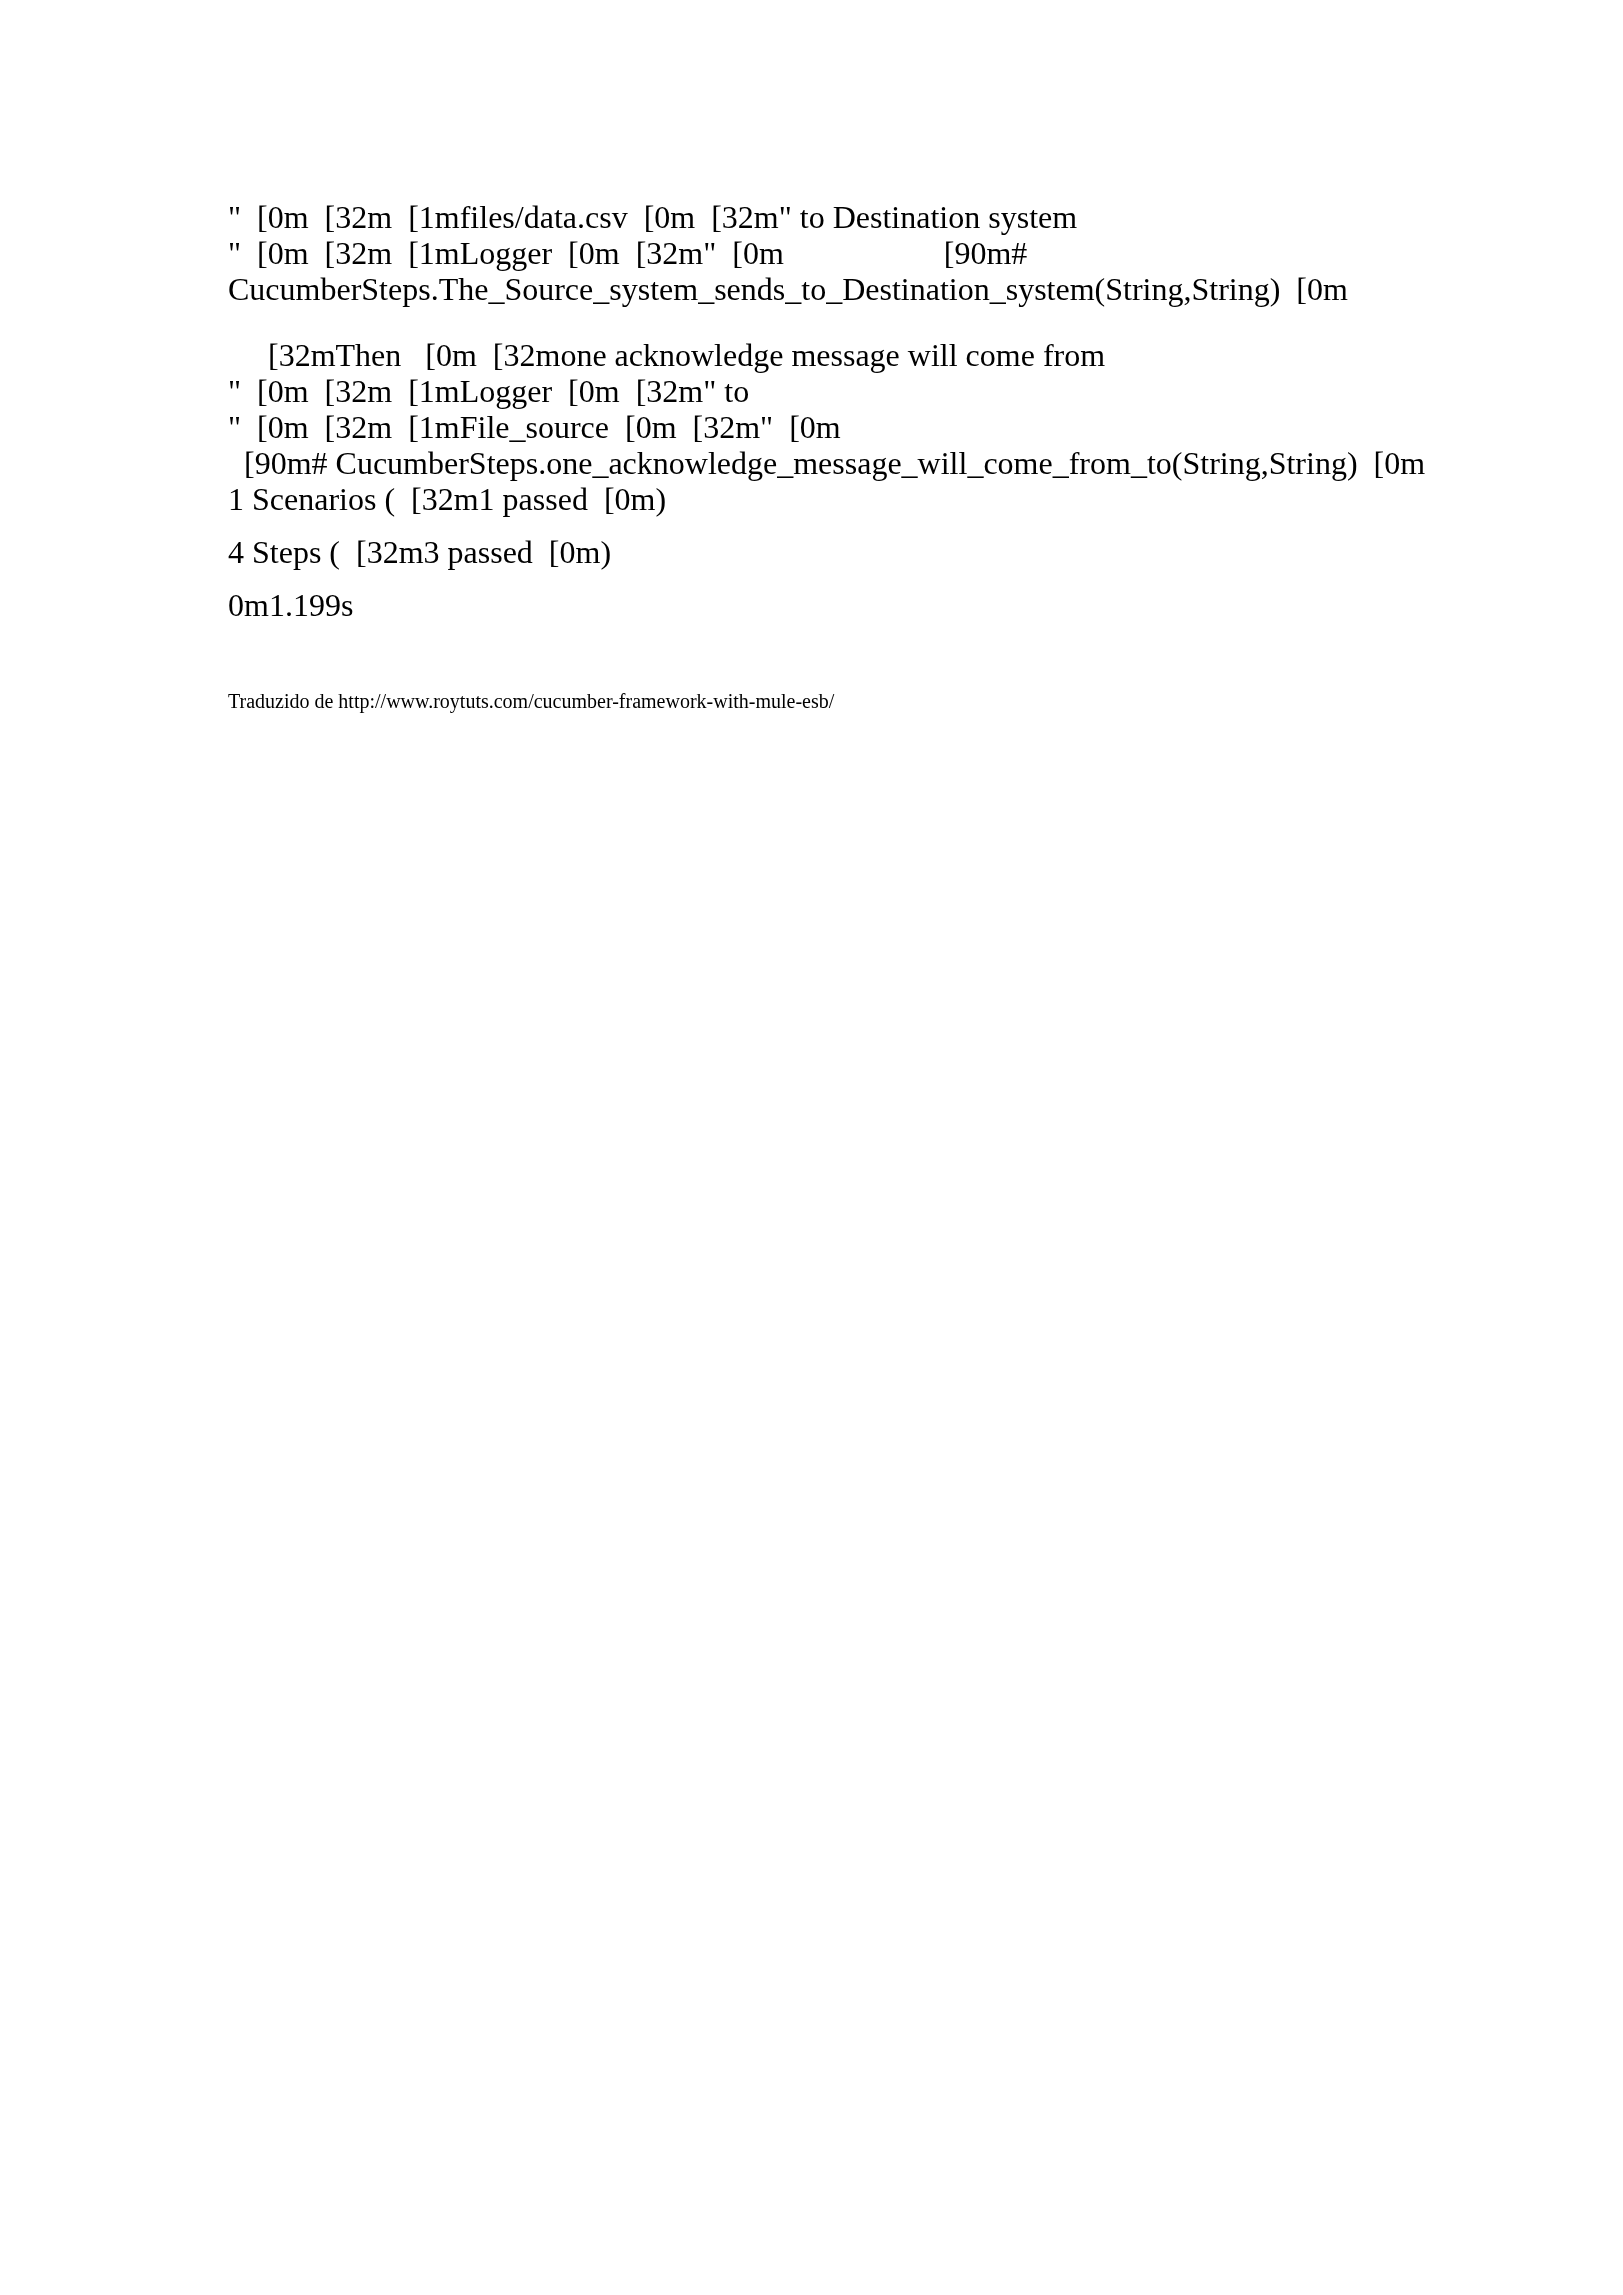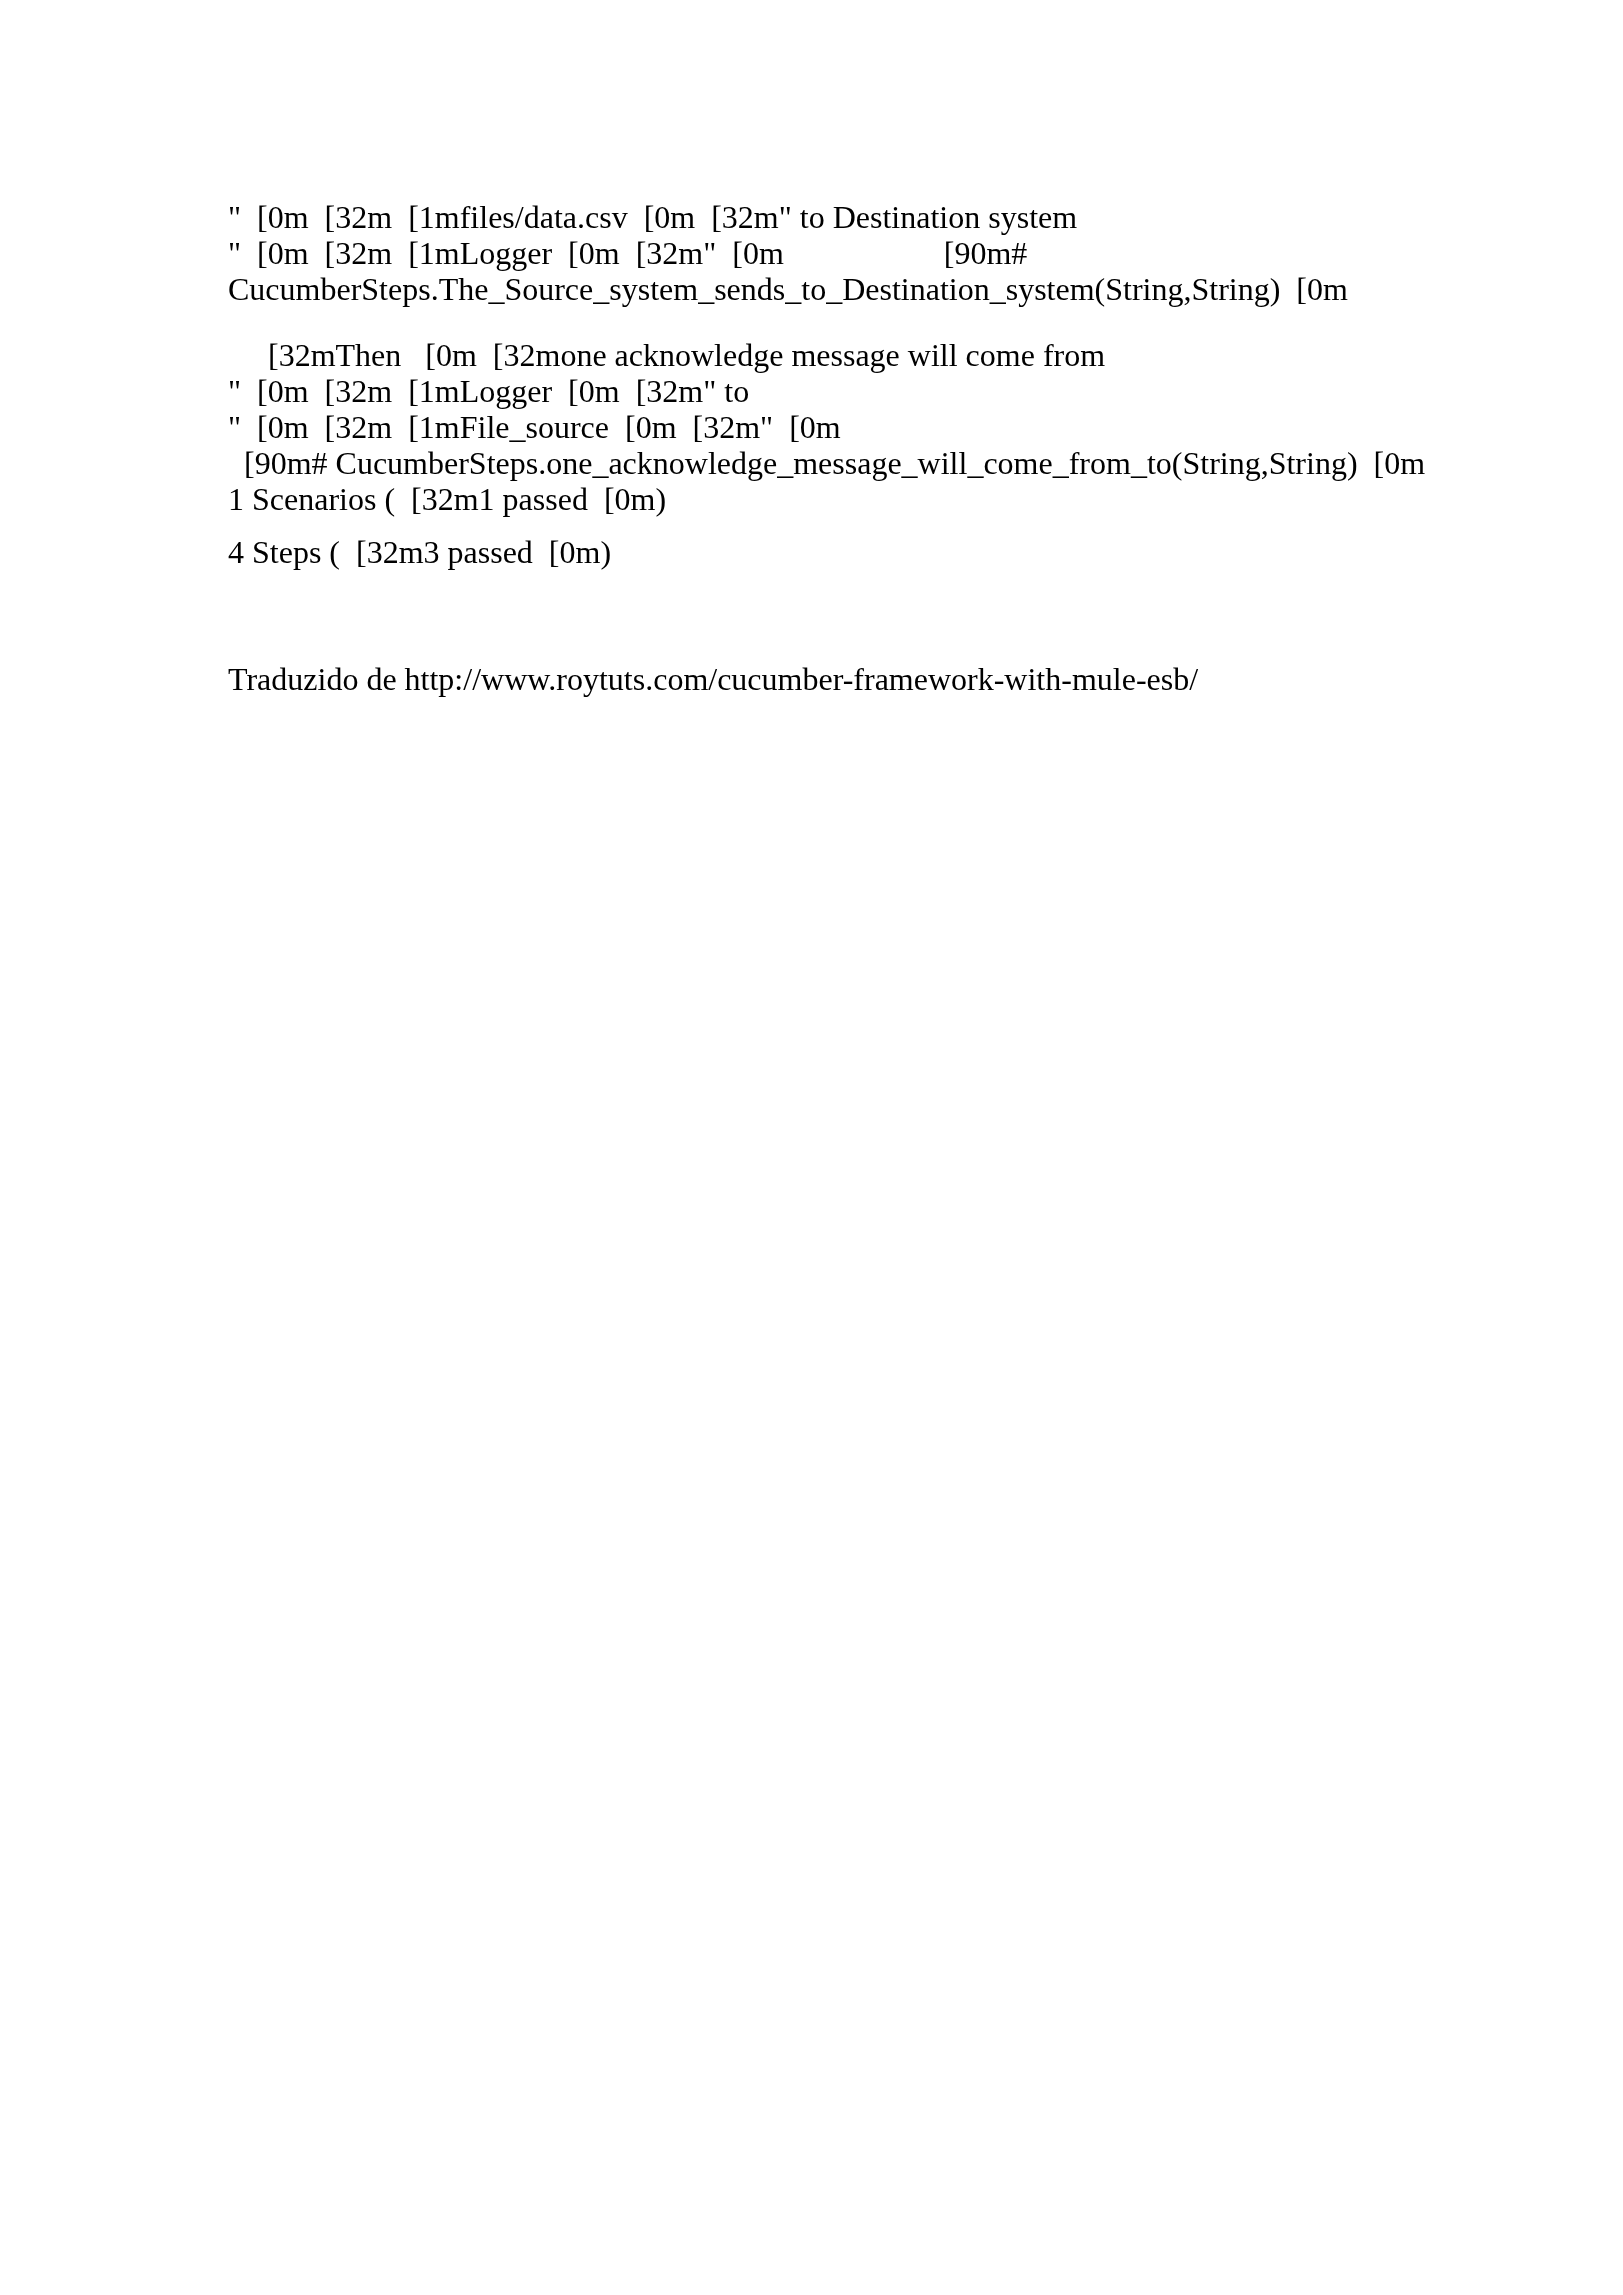--- a/index.html
+++ b/index.html
@@ -46,22 +46,22 @@
   .summary-line {
     font-size: 32px;
     line-height: 1.12;
     margin: 0;
     white-space: pre-wrap;
   }
   .summary-line + .summary-line {
     margin-top: 17.4px;
   }
   .attribution {
-    margin-top: 91px;
-    font-size: 32px;
+    margin-top: 66px;
+    font-size: 20px;
     line-height: 1.12;
     white-space: pre-wrap;
     word-wrap: break-word;
     overflow-wrap: break-word;
     width: 1189px;
   }
 </style>
 </head>
 <body>
 
@@ -72,19 +72,20 @@
 "  [0m  [32m  [1mLogger  [0m  [32m"  [0m                    [90m# CucumberSteps.The_Source_system_sends_to_Destination_system(String,String)  [0m</p>
 
     <p class="console-para">     [32mThen   [0m  [32mone acknowledge message will come from
 "  [0m  [32m  [1mLogger  [0m  [32m" to
 "  [0m  [32m  [1mFile_source  [0m  [32m"  [0m
   [90m# CucumberSteps.one_acknowledge_message_will_come_from_to(String,String)  [0m</p>
 
     <div class="summary-block">
       <p class="summary-line">1 Scenarios (  [32m1 passed  [0m)</p>
       <p class="summary-line">4 Steps (  [32m3 passed  [0m)</p>
+      <p class="summary-line">0m1.199s</p>
     </div>
 
     <p class="attribution">Traduzido de http://www.roytuts.com/cucumber-framework-with-mule-esb/</p>
 
   </div>
 </div>
 
 
 </body></html>

